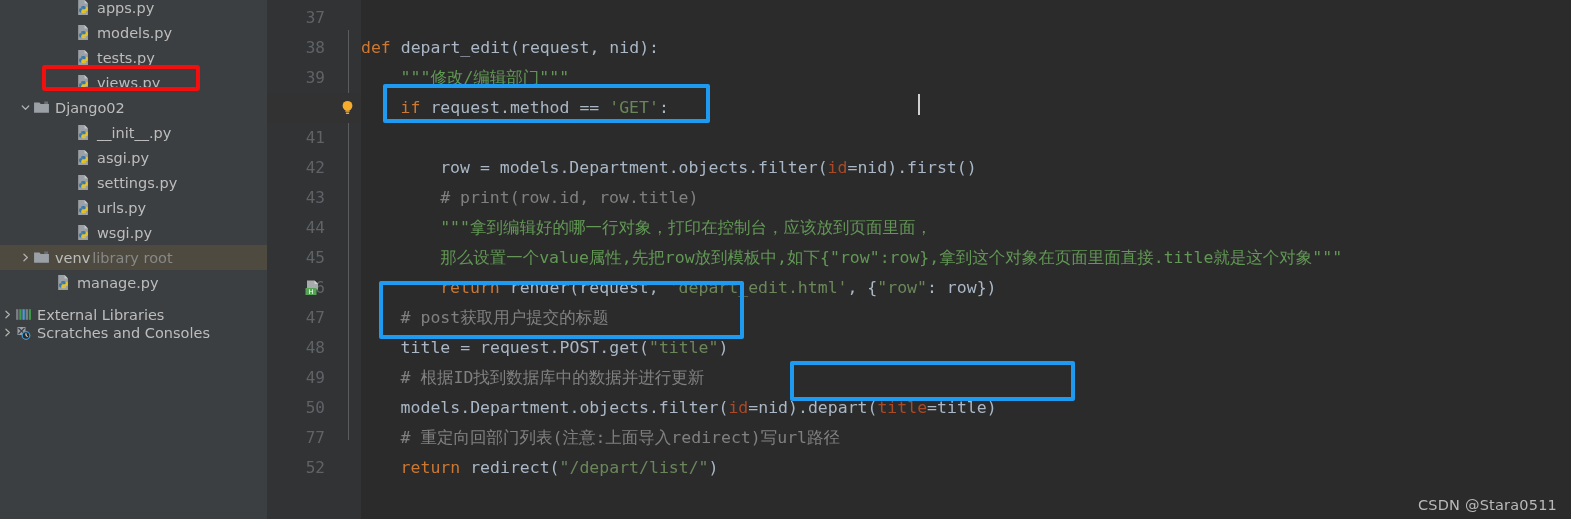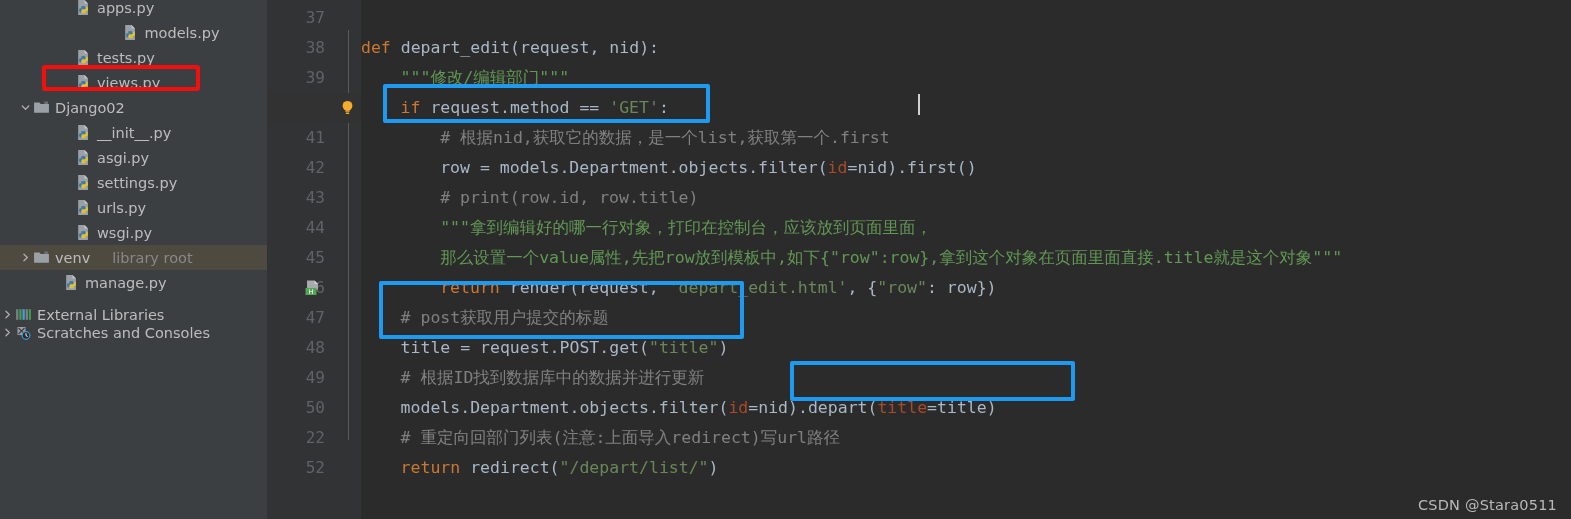--- a/index.html
+++ b/index.html
@@ -37,21 +37,21 @@
     color: #9a9a9a; font-size: 11px; line-height: 1;
   }
   .arrow svg { display:block; }
   .tree-icon {
     width: 18px; height: 18px;
     flex: 0 0 18px;
     margin-right: 5px;
     display: flex; align-items: center; justify-content: center;
   }
   .tree-label { color: #bdbdbd; }
-  .tree-sub { color: #888888; margin-left: 22px; }
+  .tree-sub { color: #888888; margin-left: 2px; }
 
   
   #editor {
     flex: 1 1 auto;
     position: relative;
     background: #2b2b2b;
     height: 519px;
     overflow: hidden;
   }
   #gutter {
@@ -167,21 +167,21 @@
           <span class="tree-icon">
             <svg width="17" height="17" viewBox="0 0 16 16">
               <path d="M3 1h6l3.2 3.2V15H3z" fill="#9aa0a6"></path>
               <path d="M9 1l3.2 3.2H9z" fill="#c3c7cb"></path>
               <path d="M7.6 6.6c-2 0-1.9 .9-1.9 .9v1h2v.3H5.1s-1.3-.15-1.3 1.9c0 2.1 1.15 2 1.15 2h.7v-1s-.04-1.15 1.1-1.15h1.95s1.1.05 1.1-1.05V7.7s.17-1.1-2.2-1.1zm-1.1.6a.37.37 0 1 1 0 .74.37.37 0 0 1 0-.74z" fill="#3b78a8"></path>
               <path d="M8.45 13.5c2 0 1.9-.9 1.9-.9v-1h-2v-.3h2.6s1.3.15 1.3-1.9c0-2.1-1.15-2-1.15-2h-.7v1s.04 1.15-1.1 1.15H7.35s-1.1-.05-1.1 1.05v1.8s-.17 1.1 2.2 1.1zm1.1-.6a.37.37 0 1 1 0-.74.37.37 0 0 1 0 .74z" fill="#e3c22c"></path>
             </svg>
           </span>
           <span class="tree-label">apps.py</span>
         </div>
-        <div class="tree-row" style="position: absolute; left: 0px; right: 0px; top: 20px; justify-content: center;">
+        <div class="tree-row" style="position: absolute; left: 0px; right: 0px; top: 20px;">
           <span style="display: inline-block; width: 60px; flex: 0 0 60px;"></span>
           <span class="arrow"></span>
           <span class="tree-icon">
             <svg width="17" height="17" viewBox="0 0 16 16">
               <path d="M3 1h6l3.2 3.2V15H3z" fill="#9aa0a6"></path>
               <path d="M9 1l3.2 3.2H9z" fill="#c3c7cb"></path>
               <path d="M7.6 6.6c-2 0-1.9 .9-1.9 .9v1h2v.3H5.1s-1.3-.15-1.3 1.9c0 2.1 1.15 2 1.15 2h.7v-1s-.04-1.15 1.1-1.15h1.95s1.1.05 1.1-1.05V7.7s.17-1.1-2.2-1.1zm-1.1.6a.37.37 0 1 1 0 .74.37.37 0 0 1 0-.74z" fill="#3b78a8"></path>
               <path d="M8.45 13.5c2 0 1.9-.9 1.9-.9v-1h-2v-.3h2.6s1.3.15 1.3-1.9c0-2.1-1.15-2-1.15-2h-.7v1s.04 1.15-1.1 1.15H7.35s-1.1-.05-1.1 1.05v1.8s-.17 1.1 2.2 1.1zm1.1-.6a.37.37 0 1 1 0-.74.37.37 0 0 1 0 .74z" fill="#e3c22c"></path>
             </svg>
           </span>
@@ -302,21 +302,21 @@
           </span>
           <span class="tree-icon">
             <svg width="17" height="15" viewBox="0 0 16 14">
               <path d="M1 2.2h5l1.3 1.5H15V12H1z" fill="#9aa0a6"></path>
               <path d="M10.6 1.3h3.6v2.4h-3.6z" fill="#6b6f73"></path>
             </svg>
           </span>
           <span class="tree-label">venv</span>
           <span class="tree-sub">library root</span>
         </div>
-        <div class="tree-row" style="position: absolute; left: 8px; right: 0px; top: 270px; align-items: center;">
+        <div class="tree-row" style="position: absolute; left: 0px; right: 0px; top: 270px; align-items: center;">
           <span style="display: inline-block; width: 40px; flex: 0 0 40px;"></span>
           <span class="arrow"></span>
           <span class="tree-icon">
             <svg width="17" height="17" viewBox="0 0 16 16">
               <path d="M3 1h6l3.2 3.2V15H3z" fill="#9aa0a6"></path>
               <path d="M9 1l3.2 3.2H9z" fill="#c3c7cb"></path>
               <path d="M7.6 6.6c-2 0-1.9 .9-1.9 .9v1h2v.3H5.1s-1.3-.15-1.3 1.9c0 2.1 1.15 2 1.15 2h.7v-1s-.04-1.15 1.1-1.15h1.95s1.1.05 1.1-1.05V7.7s.17-1.1-2.2-1.1zm-1.1.6a.37.37 0 1 1 0 .74.37.37 0 0 1 0-.74z" fill="#3b78a8"></path>
               <path d="M8.45 13.5c2 0 1.9-.9 1.9-.9v-1h-2v-.3h2.6s1.3.15 1.3-1.9c0-2.1-1.15-2-1.15-2h-.7v1s.04 1.15-1.1 1.15H7.35s-1.1-.05-1.1 1.05v1.8s-.17 1.1 2.2 1.1zm1.1-.6a.37.37 0 1 1 0-.74.37.37 0 0 1 0 .74z" fill="#e3c22c"></path>
             </svg>
           </span>
@@ -376,21 +376,21 @@
         <div class="bookmark-icon" style="top: 280px;"><svg width="18" height="16" viewBox="0 0 18 16">
             <path d="M2 0.6h7.5L13 4v5.5H2z" fill="#a7abae"></path>
             <path d="M9.5 0.6L13 4H9.5z" fill="#cfd2d4"></path>
             <rect x="0.5" y="8" width="11" height="7" fill="#55a455"></rect>
             <text x="6" y="13.6" font-family="DejaVu Sans" font-size="6.6" fill="#ffffff" text-anchor="middle">H</text>
           </svg></div>
         <div class="ln" style="top: 303px;">47</div>
         <div class="ln" style="top: 333px;">48</div>
         <div class="ln" style="top: 363px;">49</div>
         <div class="ln" style="top: 393px;">50</div>
-        <div class="ln" style="top: 423px;">22</div>
+        <div class="ln" style="top: 423px;">77</div>
         <div class="ln" style="top: 453px; text-align: right;">52</div>
       </div>
     <div id="gutter-fold">
         <div class="fold" style="top: 42px;">
           <svg width="13" height="13" viewBox="0 0 13 13">
             <path d="M1.5 1.5h10v6l-5 4-5-4z" fill="none" stroke="#8d8f91" stroke-width="1.1"></path>
             <path d="M3.6 4.3h6.2" stroke="#8d8f91" stroke-width="1.1"></path>
           </svg>
         </div>
         <div class="fold" style="top: 102px;">
@@ -429,21 +429,20 @@
       <div id="code-area">
         <div class="code-line" style="top: 3px; left: 0px;"></div>
         <div class="code-line" style="top: 33px; left: 0px;"><span class="kw">def </span><span class="fn">depart_edit</span><span class="plain">(request, nid):</span></div>
         <div class="code-line" style="top: 63px; left: 39.6px;"><span class="doc">"""修改/编辑部门"""</span></div>
         <div class="bulb" style="top: 99px; left: -22px;"><svg width="17" height="17" viewBox="0 0 16 16">
             <circle cx="8" cy="6.4" r="4.6" fill="#f5ab2c"></circle>
             <rect x="5.9" y="10.6" width="4.2" height="1.5" rx="0.5" fill="#f5ab2c"></rect>
             <rect x="6.4" y="12.6" width="3.2" height="1.4" rx="0.5" fill="#f5ab2c"></rect>
           </svg></div>
         <div class="code-line" style="top: 93px; left: 39.6px;"><span class="kw">if </span><span class="plain">request.method == </span><span class="str">'GET'</span><span class="plain">:</span></div>
-        <div class="code-line" style="top: 123px; left: 79.2px;"><span class="cmt"># 根据nid,获取它的数据，是一个list,获取第一个.first</span></div>
         <div class="code-line" style="top: 153px; left: 79.2px;"><span class="plain">row = models.Department.objects.filter(</span><span class="kwarg">id</span><span class="plain">=nid).first()</span></div>
         <div class="code-line" style="top: 183px; left: 79.2px;"><span class="cmt"># print(row.id, row.title)</span></div>
         <div class="code-line" style="top: 213px; left: 79.2px;"><span class="doc">"""拿到编辑好的哪一行对象，打印在控制台，应该放到页面里面，</span></div>
         <div class="code-line" style="top: 243px; left: 79.2px;"><span class="doc">那么设置一个value属性,先把row放到模板中,如下{"row":row},拿到这个对象在页面里面直接.title就是这个对象"""</span></div>
         <div class="code-line" style="top: 273px; left: 79.2px;"><span class="kw">return </span><span class="plain">render(request, </span><span class="str">'depart_edit.html'</span><span class="plain">, {</span><span class="str">"row"</span><span class="plain">: row})</span></div>
         <div class="code-line" style="top: 303px; left: 39.6px;"><span class="cmt"># post获取用户提交的标题</span></div>
         <div class="code-line" style="top: 333px; left: 39.6px;"><span class="plain">title = request.POST.get(</span><span class="str">"title"</span><span class="plain">)</span></div>
         <div class="code-line" style="top: 363px; left: 39.6px;"><span class="cmt"># 根据ID找到数据库中的数据并进行更新</span></div>
         <div class="code-line" style="top: 393px; left: 39.6px;"><span class="plain">models.Department.objects.filter(</span><span class="kwarg">id</span><span class="plain">=nid).depart(</span><span class="kwarg">title</span><span class="plain">=title)</span></div>
         <div class="code-line" style="top: 423px; left: 39.6px;"><span class="cmt"># 重定向回部门列表(注意:上面导入redirect)写url路径</span></div>

